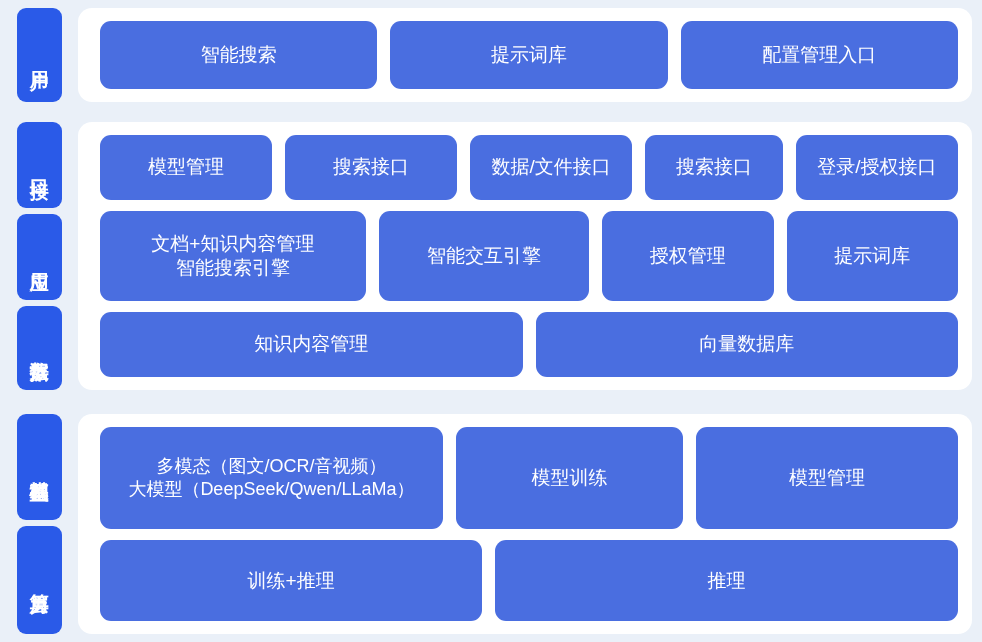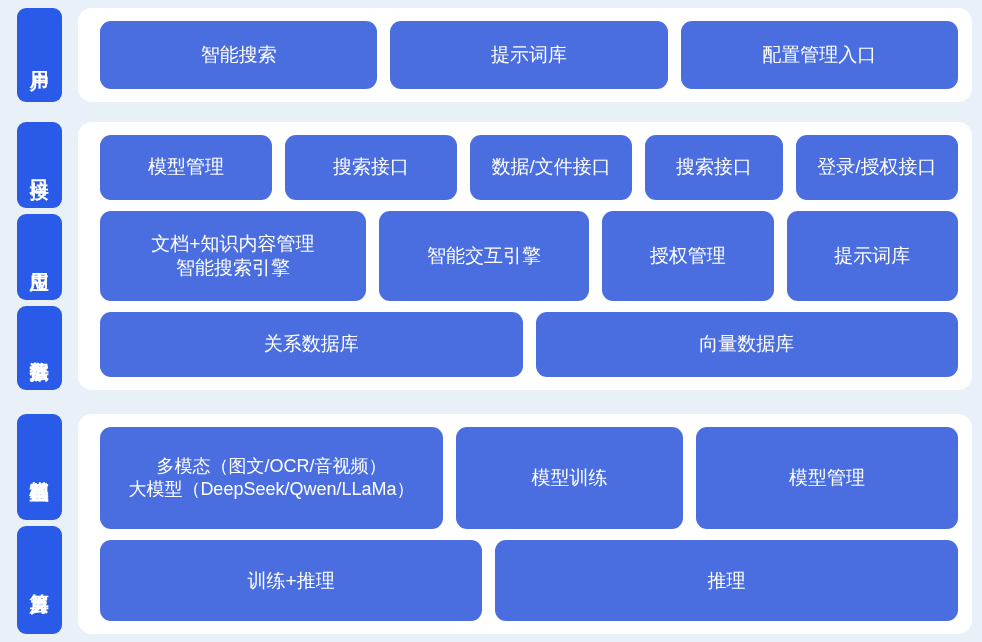--- a/index.html
+++ b/index.html
@@ -142,21 +142,21 @@
 
     <div class="row">
       <div class="box" style="flex:1.35">文档+知识内容管理
 智能搜索引擎</div>
       <div class="box" style="flex:1.05">智能交互引擎</div>
       <div class="box" style="flex:0.84">授权管理</div>
       <div class="box" style="flex:0.84">提示词库</div>
     </div>
 
     <div class="row">
-      <div class="box" style="flex:1">关系数据库</div>
+      <div class="box" style="flex:1">知识内容管理</div>
       <div class="box" style="flex:1">向量数据库</div>
     </div>
 
   </div>
 </div>
 
 <div class="band" id="band-platform">
   <div class="tab-col">
     <div class="tab">基础模型</div>
     <div class="tab">算力层</div>

